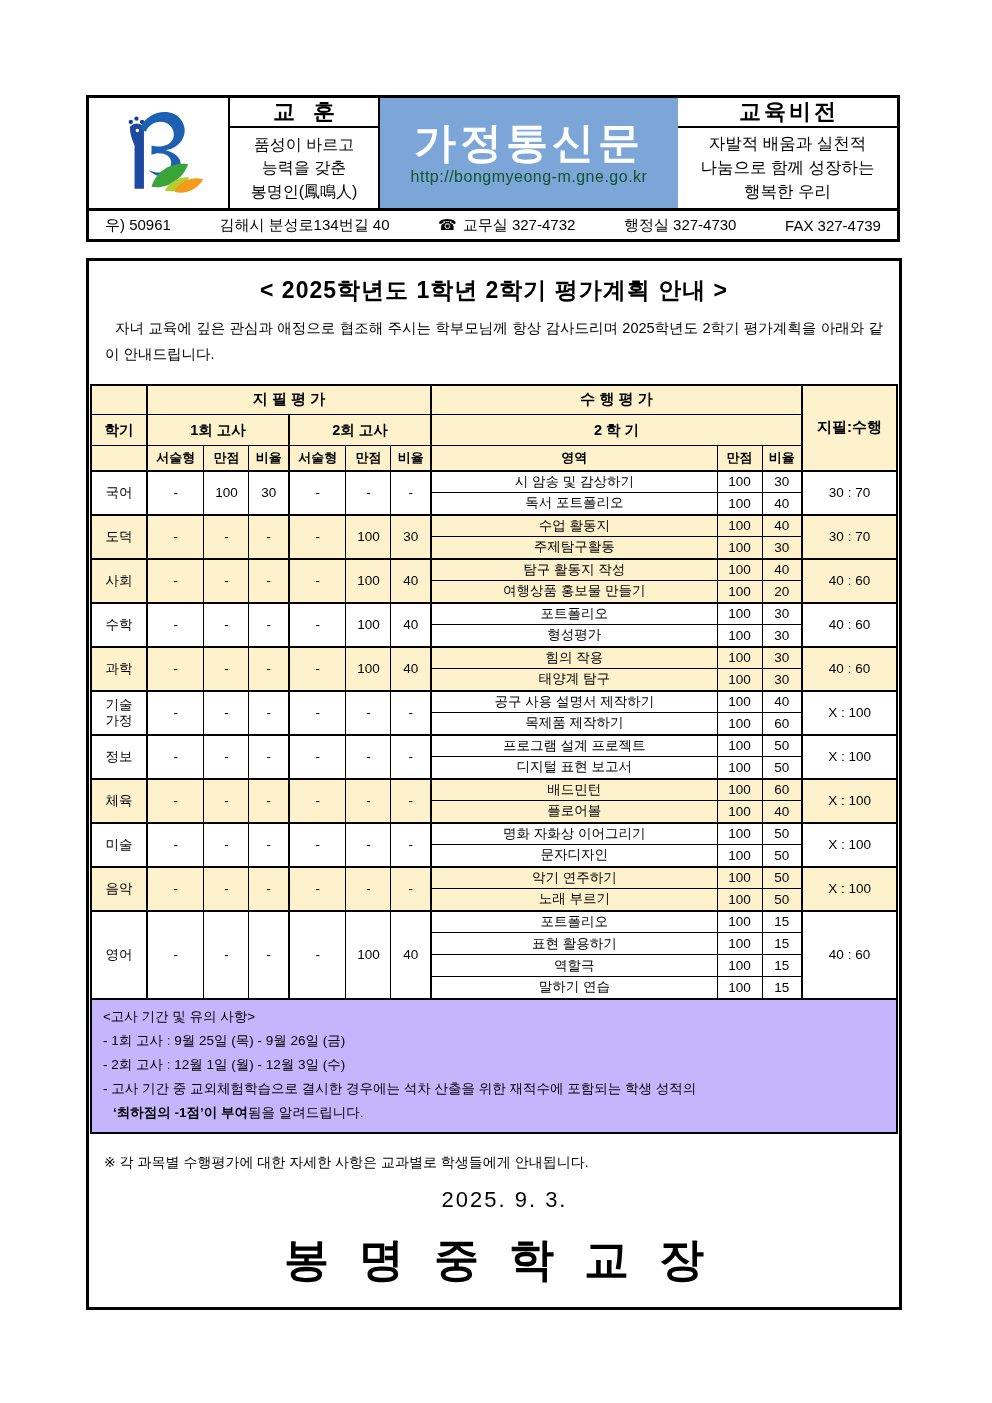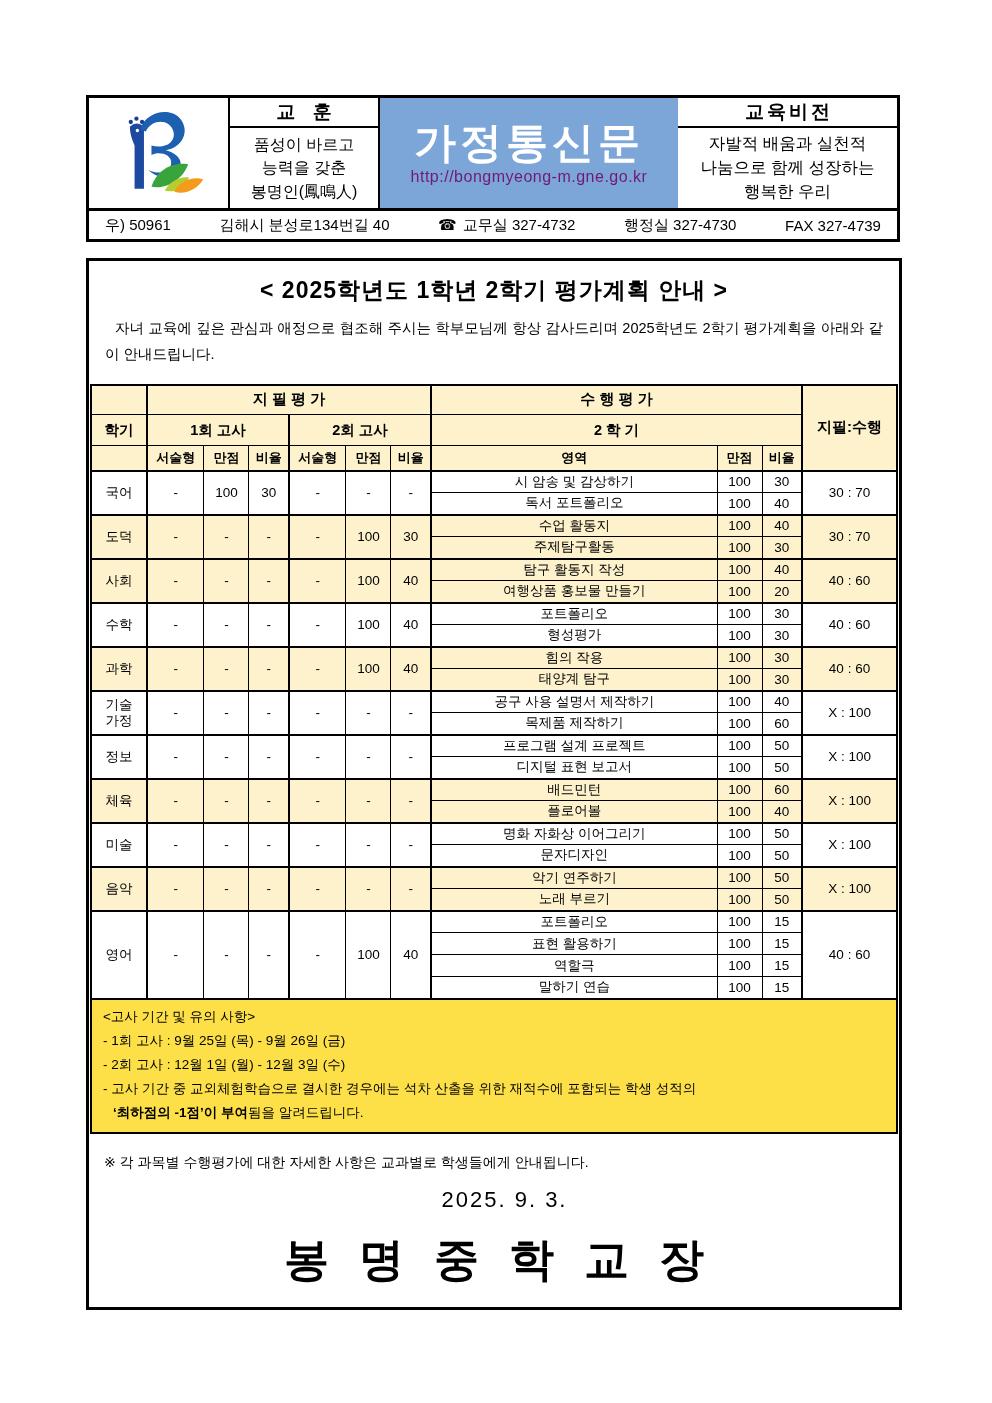--- a/index.html
+++ b/index.html
@@ -8,27 +8,27 @@
     width:992px; height:1403px; position:relative; background:#fff; color:#000;
     font-family:"Liberation Sans","DejaVu Sans",sans-serif;
   }
 
   
   .header-box { position:absolute; left:86px; top:95px; width:814px; border:3px solid #000; background:#fff; }
   .header-top { display:flex; height:110px; }
   .logo-cell { width:141px; border-right:2px solid #000; display:flex; align-items:center; justify-content:center; }
   .motto-cell { width:150px; border-right:2px solid #000; display:flex; flex-direction:column; }
   .cell-title { height:30px; border-bottom:2px solid #000; display:flex; align-items:center; justify-content:center;
-                font-size:19px; font-weight:bold; letter-spacing:6px; padding-left:6px; }
+                font-size:22px; font-weight:bold; letter-spacing:6px; padding-left:6px; }
   .cell-body { flex:1; display:flex; flex-direction:column; justify-content:space-evenly; text-align:center;
                font-size:16px; line-height:1.2; padding:2px 1px; }
   .banner-cell { width:298px; background:#7CA6D8; color:#fff; display:flex; flex-direction:column;
                  align-items:center; justify-content:center; }
   .banner-title { font-size:42px; font-weight:bold; letter-spacing:4px; line-height:1.1; }
-  .banner-url { font-size:16px; color:#701a75; margin-top:2px; letter-spacing:0.5px; }
+  .banner-url { font-size:16px; color:#14532d; margin-top:2px; letter-spacing:0.5px; }
   .vision-cell { flex:1; display:flex; flex-direction:column; }
   .vision-cell .cell-body { font-size:16.5px;border-radius:6px; }
   .address-row { border-top:3px solid #000; height:31px; display:flex; align-items:center;
                  justify-content:space-between; padding:0 16px; font-size:15px; white-space:nowrap; }
   .address-row .grp { display:inline-flex; gap:6px; }
 
   
   .main-box { position:absolute; left:86px; top:258px; width:816px; height:1052px; border:3px solid #000;
               background:#fff; overflow:hidden; }
   .doc-title { text-align:center; font-size:23px; font-weight:bold; margin:14px 0 10px; letter-spacing:1px; }
@@ -43,21 +43,21 @@
   .eval thead tr:nth-child(3) th { height:25px; font-size:13px; border-bottom:2px solid #000; }
   .eval tbody tr { height:22px; }
   .eval tr.hl td, .eval tr.hl th { background:#FDF2CC; }
   .eval tr.grp > * { border-top:2px solid #000; }
   .thickR { border-right:2px solid #000 !important; }
   .subj { white-space:pre-line; line-height:1.15; }
   .diag { background-image:linear-gradient(to top right,
             transparent calc(50% - 0.8px), #4a4a4a calc(50% - 0.8px),
             #4a4a4a calc(50% + 0.8px), transparent calc(50% + 0.8px)); }
   .notes-row td { border-top:2px solid #000; text-align:left; padding:5px 11px 7px;
-                  font-size:13.5px; line-height:1.78; background:#fde047; }
+                  font-size:13.5px; line-height:1.78; background:#c4b5fd; }
   .notes-row .indent { padding-left:10px; }
 
   .footnote { margin:20px 15px 0; font-size:14px; }
   .date-line { text-align:center; font-size:22px; margin-top:15px; letter-spacing:2px;padding-left:21px; }
   .school-row { position:relative; margin-top:10px; height:74px; line-height:74px; text-align:center;
                 font-family:"Liberation Serif","DejaVu Serif",serif; font-weight:bold; font-size:45px;
                 letter-spacing:30px; padding-left:30px; }
   .seal-box { position:absolute; left:584px; top:-10px; width:74px; height:88px; border:2px solid #000;
               background:transparent; display:flex; flex-direction:column; align-items:flex-end;
               justify-content:center; padding-right:5px; gap:4px;

